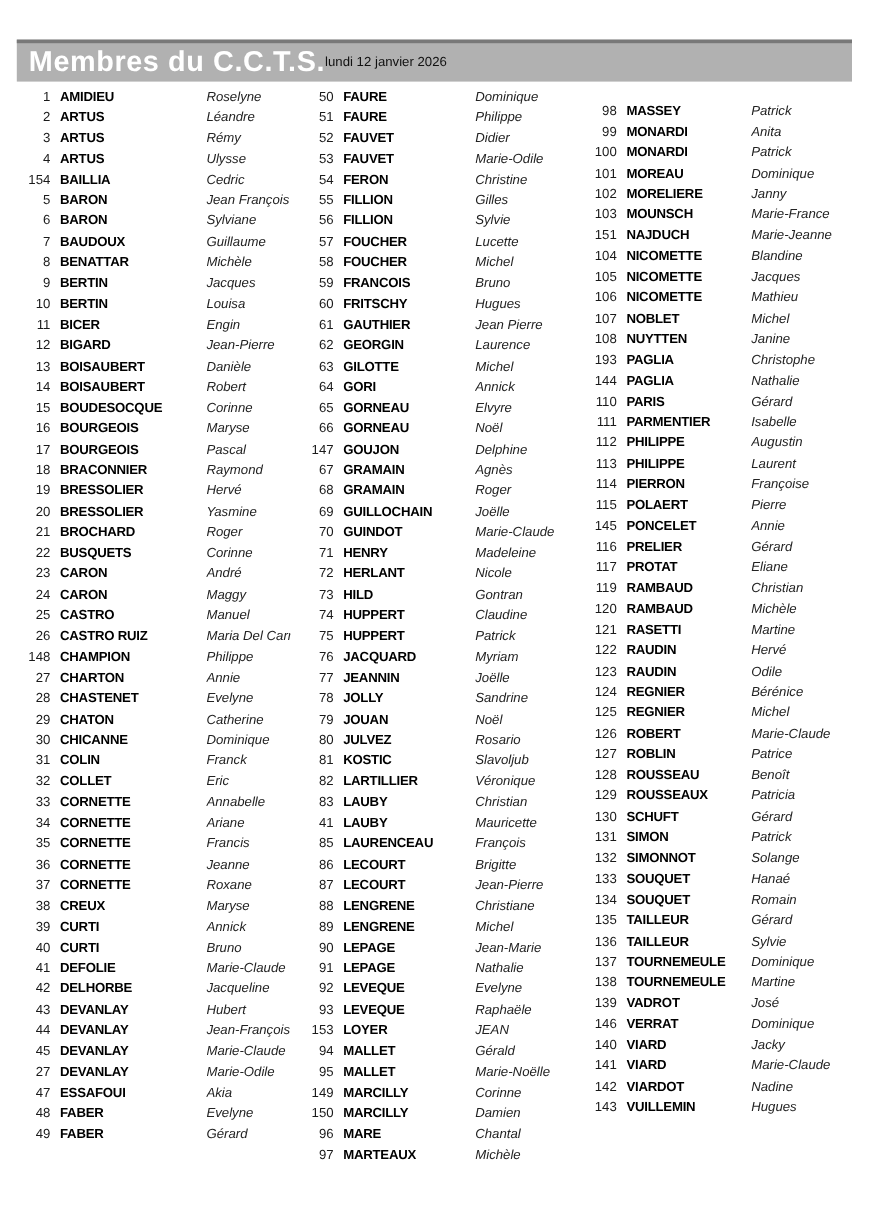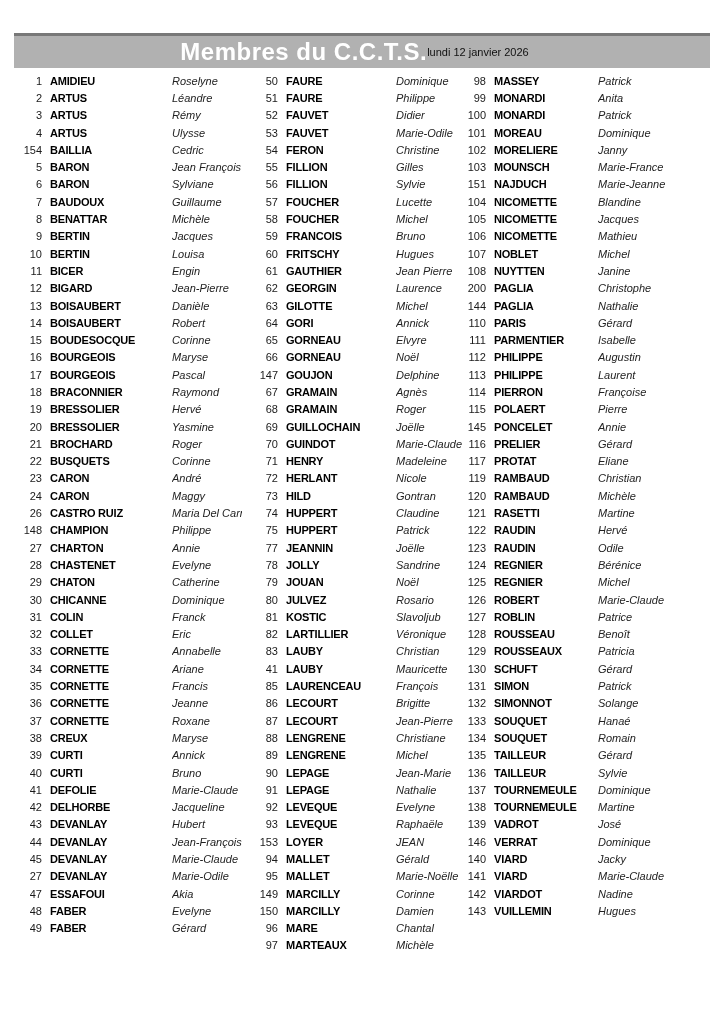--- a/index.html
+++ b/index.html
@@ -14,21 +14,21 @@
 
   
   .header-bar {
     position: absolute;
     left: 14px; right: 14px; top: 33px;
     height: 32px;
     background: #b1b1b1;
     border-top: 3px solid #787878;
     display: flex;
     align-items: center;
-    justify-content: center;
+    justify-content: flex-start;
   }
   .header-title {
     color: #ffffff;
     font-weight: bold;
     font-size: 24px;
     letter-spacing: 0.5px;
     padding-left: 10px;
     line-height: 1;
   }
   .header-date {
@@ -42,21 +42,21 @@
   .list-area {
     position: absolute;
     left: 0; right: 0; top: 72px; bottom: 0;
   }
   .member-col {
     position: absolute;
     top: 0;
   }
   .member-col.c1 { left: 10px;  width: 232px; --lastw: 114px; }
   .member-col.c2 { left: 246px; width: 232px; --lastw: 102px; }
-  .member-col.c3 { left: 454px; width: 236px; --lastw: 96px;  }
+  .member-col.c3 { left: 482px; width: 236px; margin-top: 12px; --lastw: 96px;  }
 
   .member-row {
     display: grid;
     grid-template-columns: 32px var(--lastw) 1fr;
     column-gap: 8px;
     height: 17.3px;
     align-items: center;
   }
   .member-row .num {
     text-align: right;
@@ -211,20 +211,25 @@
           <span class="num">23</span>
           <span class="last">CARON</span>
           <span class="first">André</span>
         </div>
         <div class="member-row">
           <span class="num">24</span>
           <span class="last">CARON</span>
           <span class="first">Maggy</span>
         </div>
         <div class="member-row">
+          <span class="num">25</span>
+          <span class="last">CASTRO</span>
+          <span class="first">Manuel</span>
+        </div>
+        <div class="member-row">
           <span class="num">26</span>
           <span class="last">CASTRO RUIZ</span>
           <span class="first">Maria Del Carn</span>
         </div>
         <div class="member-row">
           <span class="num">148</span>
           <span class="last">CHAMPION</span>
           <span class="first">Philippe</span>
         </div>
         <div class="member-row">
@@ -473,20 +478,25 @@
           <span class="num">74</span>
           <span class="last">HUPPERT</span>
           <span class="first">Claudine</span>
         </div>
         <div class="member-row">
           <span class="num">75</span>
           <span class="last">HUPPERT</span>
           <span class="first">Patrick</span>
         </div>
         <div class="member-row">
+          <span class="num">76</span>
+          <span class="last">JACQUARD</span>
+          <span class="first">Myriam</span>
+        </div>
+        <div class="member-row">
           <span class="num">77</span>
           <span class="last">JEANNIN</span>
           <span class="first">Joëlle</span>
         </div>
         <div class="member-row">
           <span class="num">78</span>
           <span class="last">JOLLY</span>
           <span class="first">Sandrine</span>
         </div>
         <div class="member-row">
@@ -655,21 +665,21 @@
           <span class="num">107</span>
           <span class="last">NOBLET</span>
           <span class="first">Michel</span>
         </div>
         <div class="member-row">
           <span class="num">108</span>
           <span class="last">NUYTTEN</span>
           <span class="first">Janine</span>
         </div>
         <div class="member-row">
-          <span class="num">200</span>
+          <span class="num">193</span>
           <span class="last">PAGLIA</span>
           <span class="first">Christophe</span>
         </div>
         <div class="member-row">
           <span class="num">144</span>
           <span class="last">PAGLIA</span>
           <span class="first">Nathalie</span>
         </div>
         <div class="member-row">
           <span class="num">110</span>

